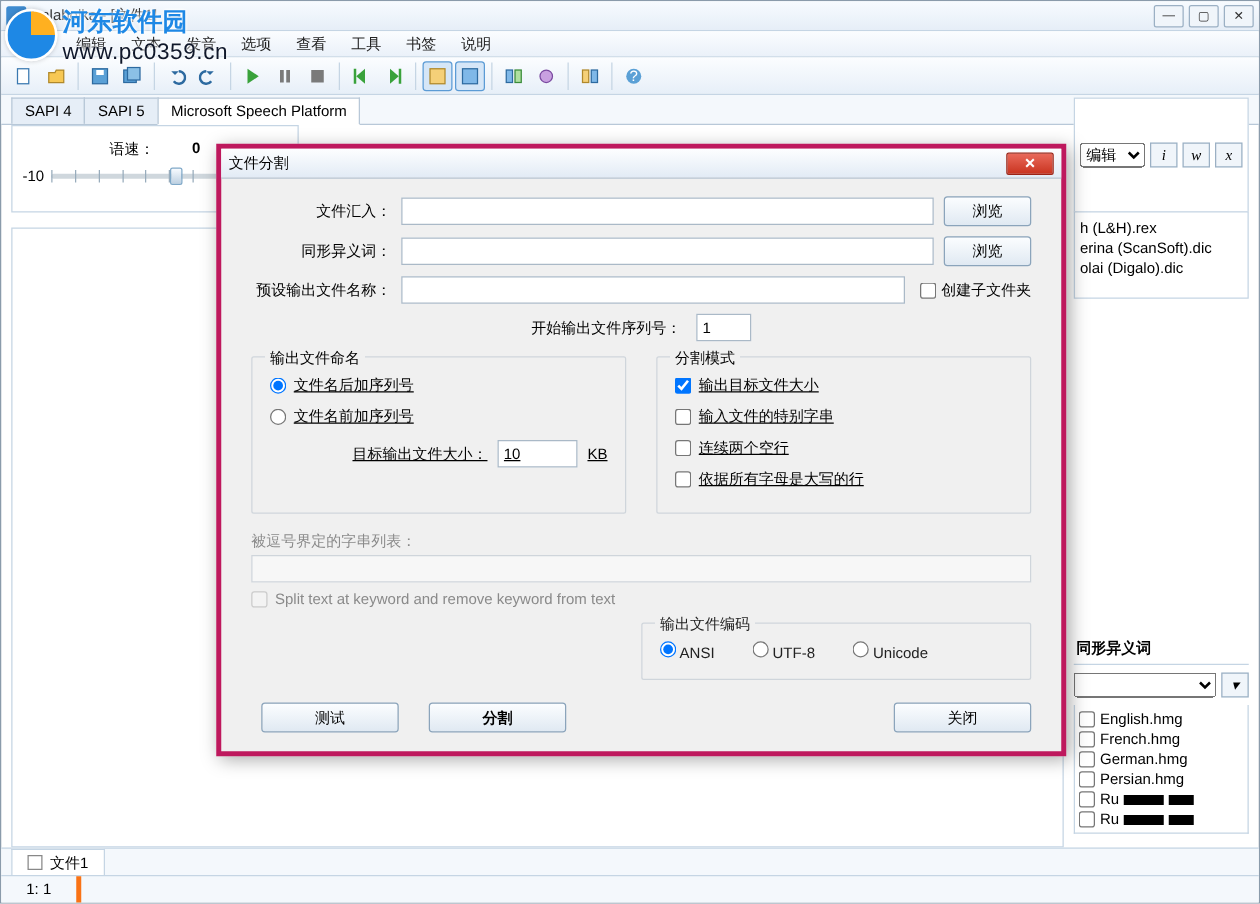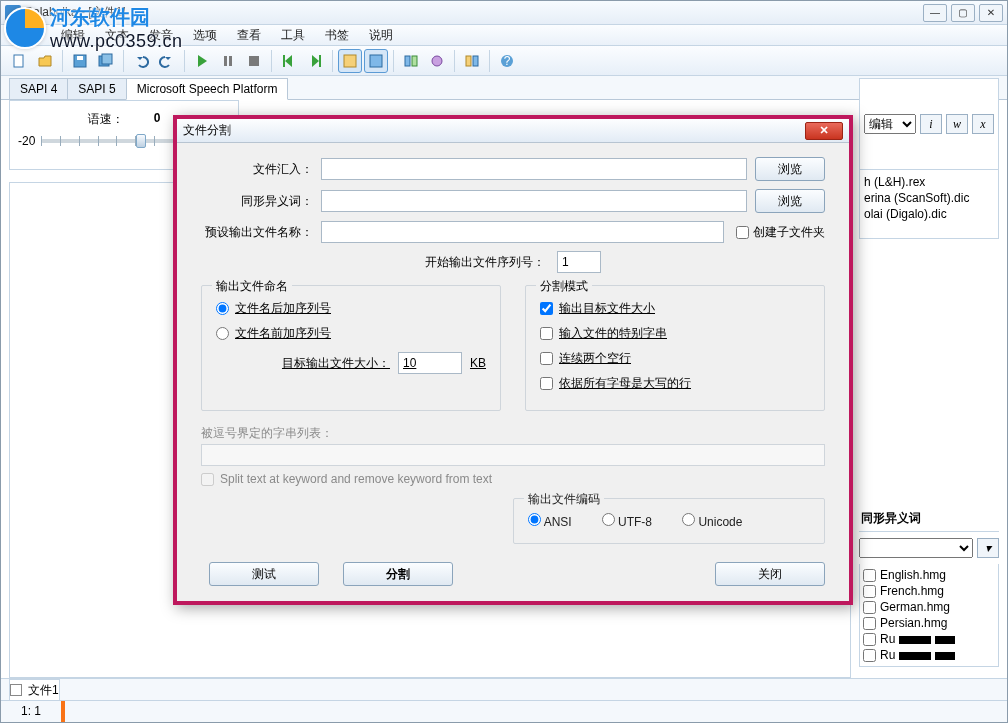--- a/index.html
+++ b/index.html
@@ -54,21 +54,21 @@
 .side-title { font-weight: bold; padding: 4px 2px; border-bottom: 1px solid #c5d5e4; }
 .dd-row { display: flex; gap: 4px; margin-top: 6px; }
 .dd-row select { flex: 1; height: 20px; }
 .check-list { border-left: 1px solid #c5d5e4; border-right: 1px solid #c5d5e4; border-bottom: 1px solid #c5d5e4; padding: 3px; font-size: 12px; line-height: 16px; margin-top: 6px; background:#fff; }
 .check-list label { display: block; white-space: nowrap; overflow: hidden; }
 .check-list input { vertical-align: middle; margin-right: 4px; }
 .blackbar { display: inline-block; width: 32px; height: 8px; background: #000; vertical-align: middle; margin-left: 4px; }
 
 .editor { position: absolute; top: 106px; left: 8px; right: 156px; bottom: 0; border: 1px solid #c5d5e4; background: #fff; }
 .file-tabs { position: absolute; left: 0; right: 0; bottom: 22px; height: 22px; border-top: 1px solid #c5d5e4; background: #f4f8fc; display:flex; align-items:center; padding-left:8px; }
-.file-tab { border: 1px solid #c5d5e4; border-bottom:none; padding: 2px 0; background: #fff; display:flex; gap:6px; align-items:center;}
+.file-tab { border: 1px solid #c5d5e4; border-bottom:none; padding: 2px 12px; background: #fff; display:flex; gap:6px; align-items:center;}
 .file-tab .ficon { width:12px; height:12px; background:#fff; border:1px solid #888;}
 .statusbar { position:absolute; left:0; right:0; bottom:0; height:22px; border-top:1px solid #c5d5e4; background:#f4f8fc; display:flex; align-items:center; }
 .statusbar .cell { border-right:4px solid #f97316; padding:0 20px; line-height:21px; }
 
 
 .modal { position: absolute; top: 115px; left: 173px; width: 680px; height: 490px; background: #f0f0f0; border: 4px solid #be185d; box-shadow: 3px 3px 14px rgba(0,0,0,.35); z-index: 100; }
 .modal .titlebar2 { height: 24px; background: linear-gradient(#fdfeff,#e2ebf5); display:flex; align-items:center; padding:0 6px; border-bottom:1px solid #b7c4d1; }
 .modal .titlebar2 .spacer { flex:1; }
 .close-btn { width: 38px; height:18px; background: linear-gradient(#e96a5b,#c93420); border:1px solid #9b2315; border-radius:2px; color:#fff; display:flex; align-items:center; justify-content:center; font-weight:bold; font-size:11px; }
 .modal .body { padding: 14px 24px 8px; }
@@ -232,21 +232,21 @@
       <div class="tab">SAPI 5</div>
       <div class="tab active">Microsoft Speech Platform</div>
     </div>
 
     <div class="speed-panel">
       <div class="row1">
         <span class="lbl">语速：</span>
         <b>0</b>
       </div>
       <div class="slider-row">
-        <span>-20</span>
+        <span>-10</span>
         <div class="slider">
           <div class="ticks">
               <i></i>
               <i></i>
               <i></i>
               <i></i>
               <i></i>
               <i></i>
               <i></i>
               <i></i>

